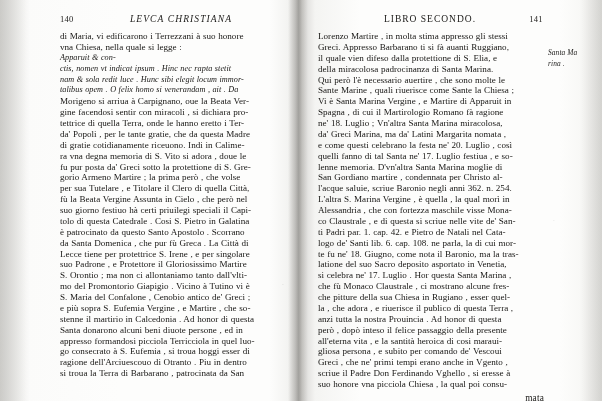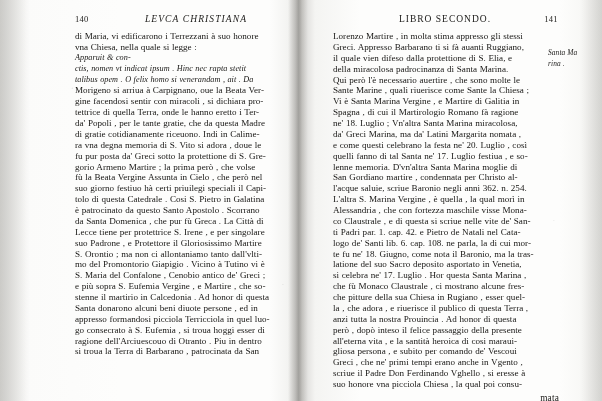--- a/index.html
+++ b/index.html
@@ -54,21 +54,20 @@
     width: 22px; height: 401px;
     background: linear-gradient(270deg, rgba(150,148,142,0.30), rgba(150,148,142,0));
     pointer-events: none;
   }
 
   
   .page-half {
     position: absolute;
     top: 0;
     height: 401px;
-    margin-left: 15px;
   }
   .page-left  { left: 60px;  width: 232px; }
   .page-right { left: 318px; width: 230px; }
 
   .running-head {
     display: flex;
     align-items: baseline;
     height: 16px;
     margin-top: 14px;
     color: #1b1a18;
@@ -170,29 +169,31 @@
   <div class="page-half page-left">
     <div class="running-head rh-left">
       <span class="folio">140</span>
       <span class="title">LEVCA CHRISTIANA</span>
     </div>
     <div class="body-text">
         <span class="ln">di Maria, vi edificarono i Terrezzani à suo honore</span>
         <span class="ln">vna Chiesa, nella quale si legge : </span>
         <span class="ln it">Apparuit &amp; con-</span>
         <span class="ln it">ctis, nomen vt indicat ipsum . Hinc nec rapta stetit</span>
+        <span class="ln it">nam &amp; sola redit luce . Hunc sibi elegit locum immor-</span>
         <span class="ln it">talibus opem . O felix homo si venerandam , ait . Da</span>
         <span class="ln">Morigeno si arriua à Carpignano, oue la Beata Ver-</span>
         <span class="ln">gine facendosi sentir con miracoli , si dichiara pro-</span>
         <span class="ln">tettrice di quella Terra, onde le hanno eretto i Ter-</span>
         <span class="ln">da' Popoli , per le tante gratie, che da questa Madre</span>
         <span class="ln">di gratie cotidianamente riceuono. Indi in Calime-</span>
         <span class="ln">ra vna degna memoria di S. Vito si adora , doue le</span>
         <span class="ln">fu pur posta da' Greci sotto la protettione di S. Gre-</span>
         <span class="ln">gorio Armeno Martire ; la prima però , che volse</span>
+        <span class="ln">per sua Tutelare , e Titolare il Clero di quella Città,</span>
         <span class="ln">fù la Beata Vergine Assunta in Cielo , che però nel</span>
         <span class="ln">suo giorno festiuo hà certi priuilegi speciali il Capi-</span>
         <span class="ln">tolo di questa Catedrale . Cosi S. Pietro in Galatina</span>
         <span class="ln">è patrocinato da questo Santo Apostolo . Scorrano</span>
         <span class="ln">da Santa Domenica , che pur fù Greca . La Città di</span>
         <span class="ln">Lecce tiene per protettrice S. Irene , e per singolare</span>
         <span class="ln">suo Padrone , e Protettore il Gloriosissimo Martire</span>
         <span class="ln">S. Orontio ; ma non ci allontaniamo tanto dall'vlti-</span>
         <span class="ln">mo del Promontorio Giapigio . Vicino à Tutino vi è</span>
         <span class="ln">S. Maria del Confalone , Cenobio antico de' Greci ;</span>
@@ -212,21 +213,21 @@
       <span class="title">LIBRO SECONDO.</span>
       <span class="folio">141</span>
     </div>
     <div class="body-text">
         <span class="ln">Lorenzo Martire , in molta stima appresso gli stessi</span>
         <span class="ln">Greci. Appresso Barbarano ti si fà auanti Ruggiano,</span>
         <span class="ln">il quale vien difeso dalla protettione di S. Elia, e</span>
         <span class="ln">della miracolosa padrocinanza di Santa Marina.</span>
         <span class="ln">Qui però l'è necessario auertire , che sono molte le</span>
         <span class="ln">Sante Marine , quali riuerisce come Sante la Chiesa ;</span>
-        <span class="ln">Vi è Santa Marina Vergine , e Martire di Galitia in</span>
+        <span class="ln">Vi è Santa Marina Vergine , e Martire di Apparuit in</span>
         <span class="ln">Spagna , di cui il Martirologio Romano fà ragione</span>
         <span class="ln">ne' 18. Luglio ; Vn'altra Santa Marina miracolosa,</span>
         <span class="ln">da' Greci Marina, ma da' Latini Margarita nomata ,</span>
         <span class="ln">e come questi celebrano la festa ne' 20. Luglio , così</span>
         <span class="ln">quelli fanno di tal Santa ne' 17. Luglio festiua , e so-</span>
         <span class="ln">lenne memoria. D'vn'altra Santa Marina moglie di</span>
         <span class="ln">San Gordiano martire , condennata per Christo al-</span>
         <span class="ln">l'acque saluie, scriue Baronio negli anni 362. n. 254.</span>
         <span class="ln">L'altra S. Marina Vergine , è quella , la qual morì in</span>
         <span class="ln">Alessandria , che con fortezza maschile visse Mona-</span>

